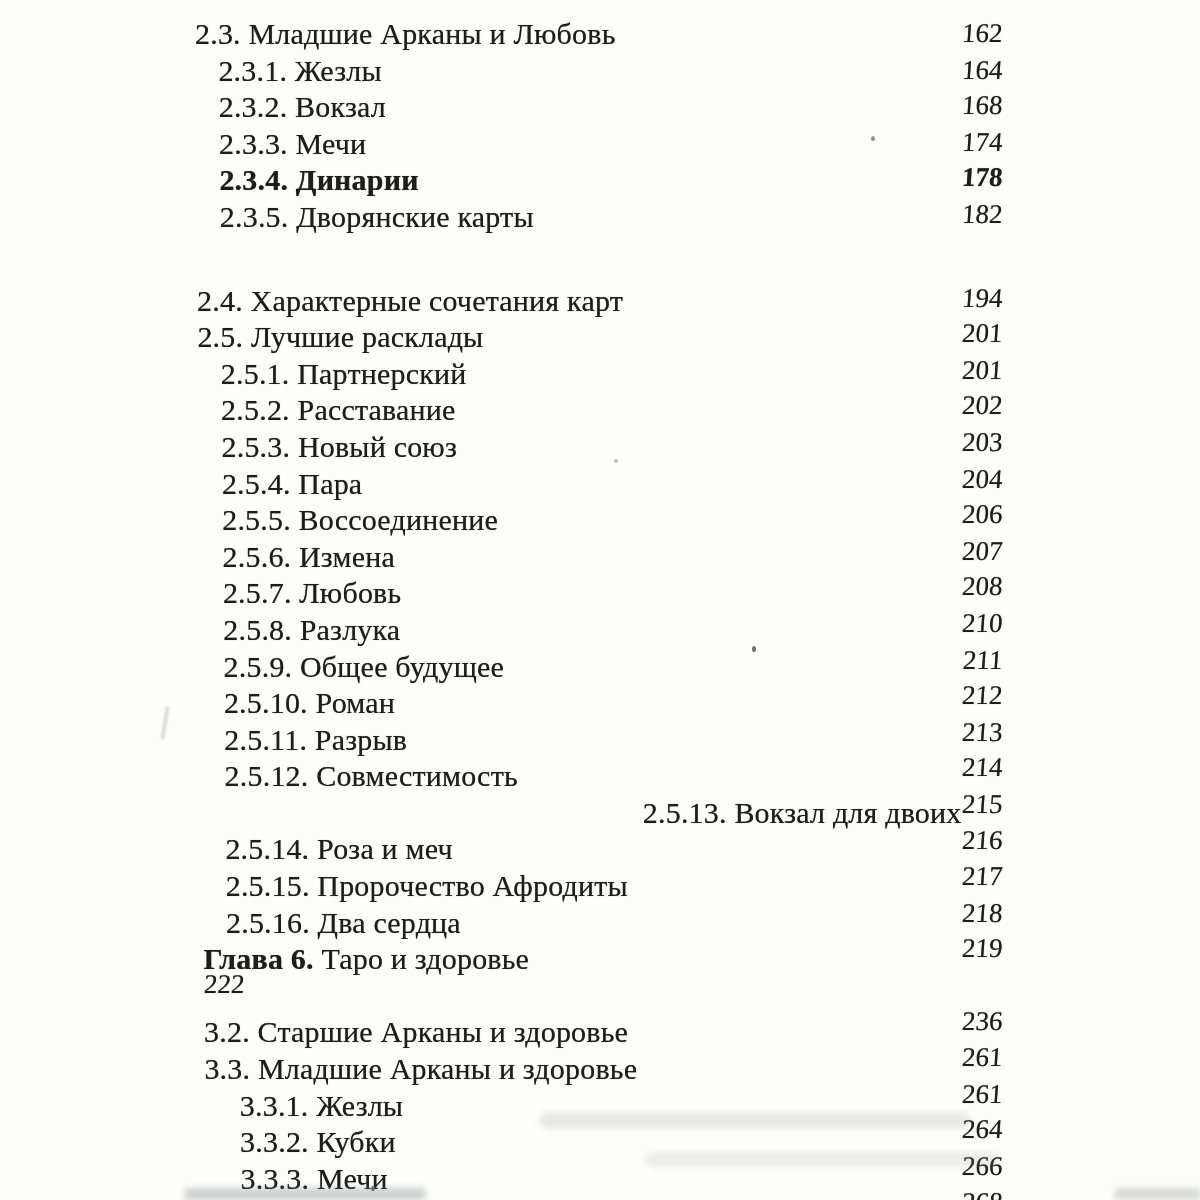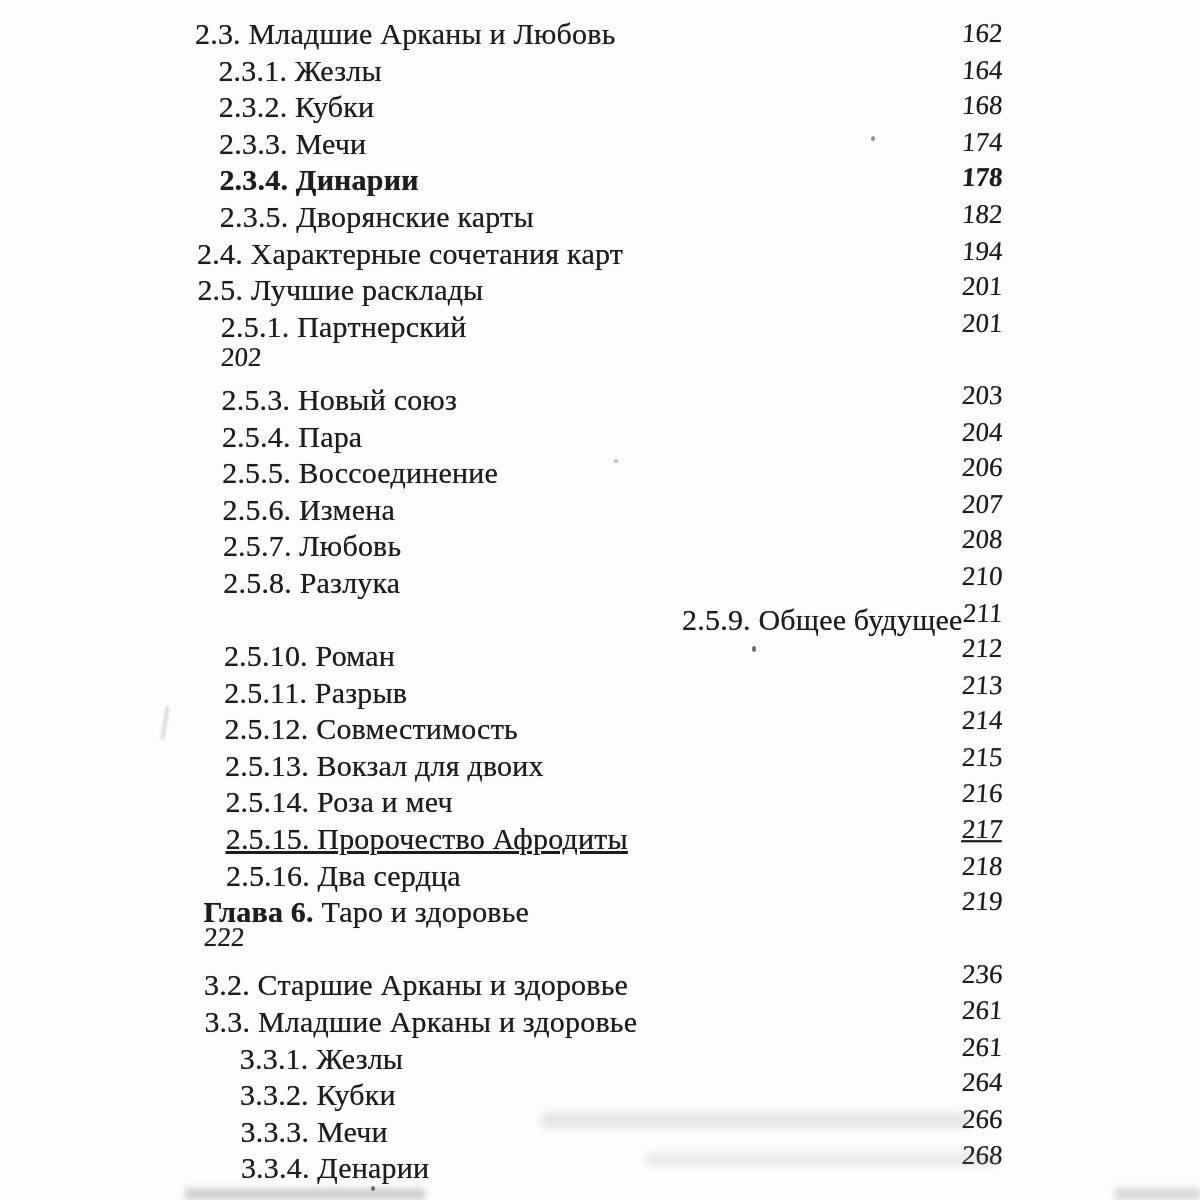--- a/index.html
+++ b/index.html
@@ -82,55 +82,56 @@
       <span class="title"><b class="prefix"></b><span class="label">2.3. Младшие Арканы и Любовь</span></span>
       <span class="num" style="transform: translateY(-2px) skewX(-4deg);">162</span>
     </div>
 
     <div class="row" style="padding-left: 23.4px;">
       <span class="title"><b class="prefix"></b><span class="label">2.3.1. Жезлы</span></span>
       <span class="num" style="transform: translateY(-2.4px) skewX(-4deg);">164</span>
     </div>
 
     <div class="row" style="padding-left: 23.7px;">
-      <span class="title"><b class="prefix"></b><span class="label">2.3.2. Кубки</span></span>
+      <span class="title"><b class="prefix"></b><span class="label">2.3.2. Вокзал</span></span>
       <span class="num" style="transform: translateY(-2.8px) skewX(-4deg);">168</span>
     </div>
 
     <div class="row" style="padding-left: 24.1px;">
       <span class="title"><b class="prefix"></b><span class="label">2.3.3. Мечи</span></span>
       <span class="num" style="transform: translateY(-3.2px) skewX(-4deg);">174</span>
     </div>
 
     <div class="row" style="padding-left: 24.4px; font-weight: bold;">
       <span class="title"><b class="prefix"></b><span class="label">2.3.4. Динарии</span></span>
       <span class="num" style="transform: translateY(-3.6px) skewX(-4deg);">178</span>
     </div>
 
     <div class="row" style="padding-left: 24.8px;">
       <span class="title"><b class="prefix"></b><span class="label">2.3.5. Дворянские карты</span></span>
       <span class="num" style="transform: translateY(-4px) skewX(-4deg);">182</span>
     </div>
 
-    <div class="row" style="padding-left: 2.1px;">
+    <div class="row" style="padding-left: 2.1px; margin-top: 47px;">
       <span class="title"><b class="prefix"></b><span class="label">2.4. Характерные сочетания карт</span></span>
       <span class="num" style="transform: translateY(-4.4px) skewX(-4deg);">194</span>
     </div>
 
     <div class="row" style="padding-left: 2.4px;">
       <span class="title"><b class="prefix"></b><span class="label">2.5. Лучшие расклады</span></span>
       <span class="num" style="transform: translateY(-4.8px) skewX(-4deg);">201</span>
     </div>
 
     <div class="row" style="padding-left: 25.8px;">
       <span class="title"><b class="prefix"></b><span class="label">2.5.1. Партнерский</span></span>
       <span class="num" style="transform: translateY(-5.2px) skewX(-4deg);">201</span>
     </div>
 
     <div class="row" style="padding-left: 26.1px;">
+      <span class="title"><b class="prefix"></b><span class="label">2.5.2. Расставание</span></span>
       <span class="num" style="transform: translateY(-5.6px) skewX(-4deg);">202</span>
     </div>
 
     <div class="row" style="padding-left: 26.5px;">
       <span class="title"><b class="prefix"></b><span class="label">2.5.3. Новый союз</span></span>
       <span class="num" style="transform: translateY(-6px) skewX(-4deg);">203</span>
     </div>
 
     <div class="row" style="padding-left: 26.9px;">
       <span class="title"><b class="prefix"></b><span class="label">2.5.4. Пара</span></span>
@@ -150,51 +151,51 @@
     <div class="row" style="padding-left: 27.9px;">
       <span class="title"><b class="prefix"></b><span class="label">2.5.7. Любовь</span></span>
       <span class="num" style="transform: translateY(-7.6px) skewX(-4deg);">208</span>
     </div>
 
     <div class="row" style="padding-left: 28.3px;">
       <span class="title"><b class="prefix"></b><span class="label">2.5.8. Разлука</span></span>
       <span class="num" style="transform: translateY(-8px) skewX(-4deg);">210</span>
     </div>
 
-    <div class="row" style="padding-left: 28.6px; justify-content: flex-end;">
+    <div class="row" style="padding-left: 28.6px;">
       <span class="title"><b class="prefix"></b><span class="label">2.5.9. Общее будущее</span></span>
       <span class="num" style="transform: translateY(-8.4px) skewX(-4deg);">211</span>
     </div>
 
     <div class="row" style="padding-left: 28.9px;">
       <span class="title"><b class="prefix"></b><span class="label">2.5.10. Роман</span></span>
       <span class="num" style="transform: translateY(-8.8px) skewX(-4deg);">212</span>
     </div>
 
     <div class="row" style="padding-left: 29.3px;">
       <span class="title"><b class="prefix"></b><span class="label">2.5.11. Разрыв</span></span>
       <span class="num" style="transform: translateY(-9.2px) skewX(-4deg);">213</span>
     </div>
 
     <div class="row" style="padding-left: 29.6px;">
       <span class="title"><b class="prefix"></b><span class="label">2.5.12. Совместимость</span></span>
       <span class="num" style="transform: translateY(-9.6px) skewX(-4deg);">214</span>
     </div>
 
-    <div class="row" style="padding-left: 30px;">
+    <div class="row" style="padding-left: 30px; justify-content: flex-end;">
       <span class="title"><b class="prefix"></b><span class="label">2.5.13. Вокзал для двоих</span></span>
       <span class="num" style="transform: translateY(-10px) skewX(-4deg);">215</span>
     </div>
 
     <div class="row" style="padding-left: 30.4px;">
       <span class="title"><b class="prefix"></b><span class="label">2.5.14. Роза и меч</span></span>
       <span class="num" style="transform: translateY(-10.4px) skewX(-4deg);">216</span>
     </div>
 
-    <div class="row" style="padding-left: 30.7px; text-decoration: underline;">
+    <div class="row" style="padding-left: 30.7px;">
       <span class="title"><b class="prefix"></b><span class="label">2.5.15. Пророчество Афродиты</span></span>
       <span class="num" style="transform: translateY(-10.8px) skewX(-4deg);">217</span>
     </div>
 
     <div class="row" style="padding-left: 31px;">
       <span class="title"><b class="prefix"></b><span class="label">2.5.16. Два сердца</span></span>
       <span class="num" style="transform: translateY(-11.2px) skewX(-4deg);">218</span>
     </div>
 
     <div class="row" style="padding-left: 8.4px;">

